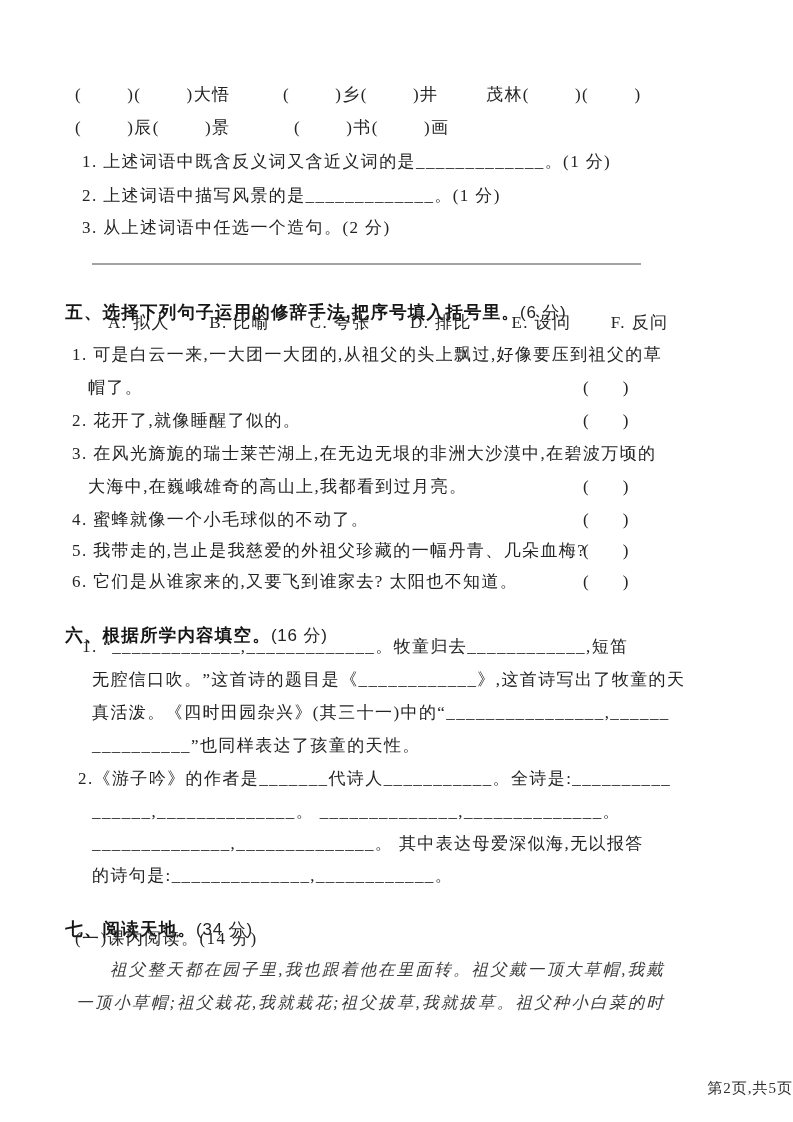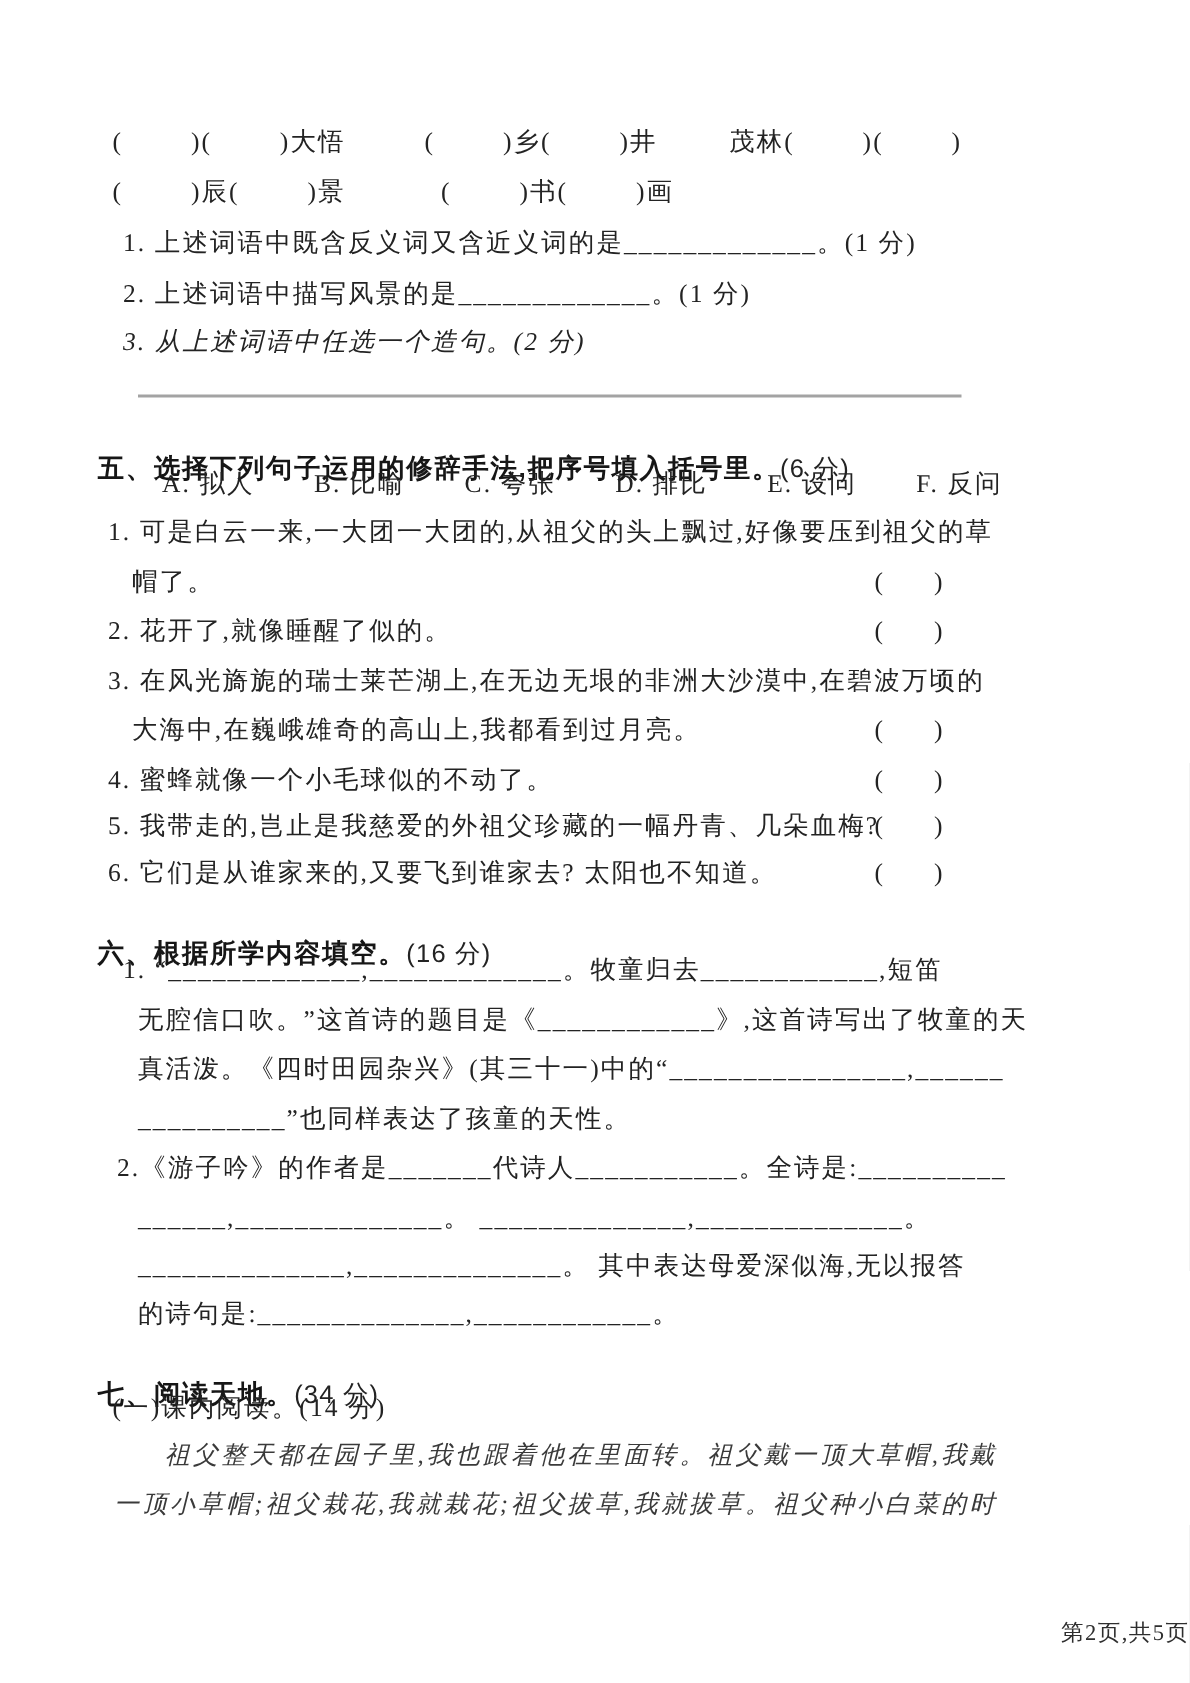--- a/index.html
+++ b/index.html
@@ -63,21 +63,21 @@
 <div class="page">
 
   <div class="ln" style="left:75px; top:84px;">(        )(        )大悟</div>
   <div class="ln" style="left:283px; top:84px;">(        )乡(        )井</div>
   <div class="ln" style="left:486px; top:84px;">茂林(        )(        )</div>
   <div class="ln" style="left:75px; top:117px;">(        )辰(        )景</div>
   <div class="ln" style="left:276px; top:117px;margin-left:18px;">(        )书(        )画</div>
 
   <div class="ln" style="left:82px; top:151px;">1. 上述词语中既含反义词又含近义词的是_____________。(1 分)</div>
   <div class="ln" style="left:82px; top:185px;">2. 上述词语中描写风景的是_____________。(1 分)</div>
-  <div class="ln" style="left:82px; top:217px;font-style:italic;">3. 从上述词语中任选一个造句。(2 分)</div>
+  <div class="ln" style="left:82px; top:217px;">3. 从上述词语中任选一个造句。(2 分)</div>
 
   <div class="divider" style="left:92px; top:263px; width:549px;"></div>
 
   <div class="ln heading-line" style="left:45px; top:279px;">
     <span class="heading-strong">五、选择下列句子运用的修辞手法,把序号填入括号里。</span><span class="heading-score">(6 分)</span>
   </div>
   <div class="ln" style="left:108px; top:312px;">A. 拟人       B. 比喻       C. 夸张       D. 排比       E. 设问       F. 反问</div>
 
   <div class="ln" style="left:72px; top:344px;">1. 可是白云一来,一大团一大团的,从祖父的头上飘过,好像要压到祖父的草</div>
   <div class="ln" style="left:88px; top:377px;">帽了。</div>

